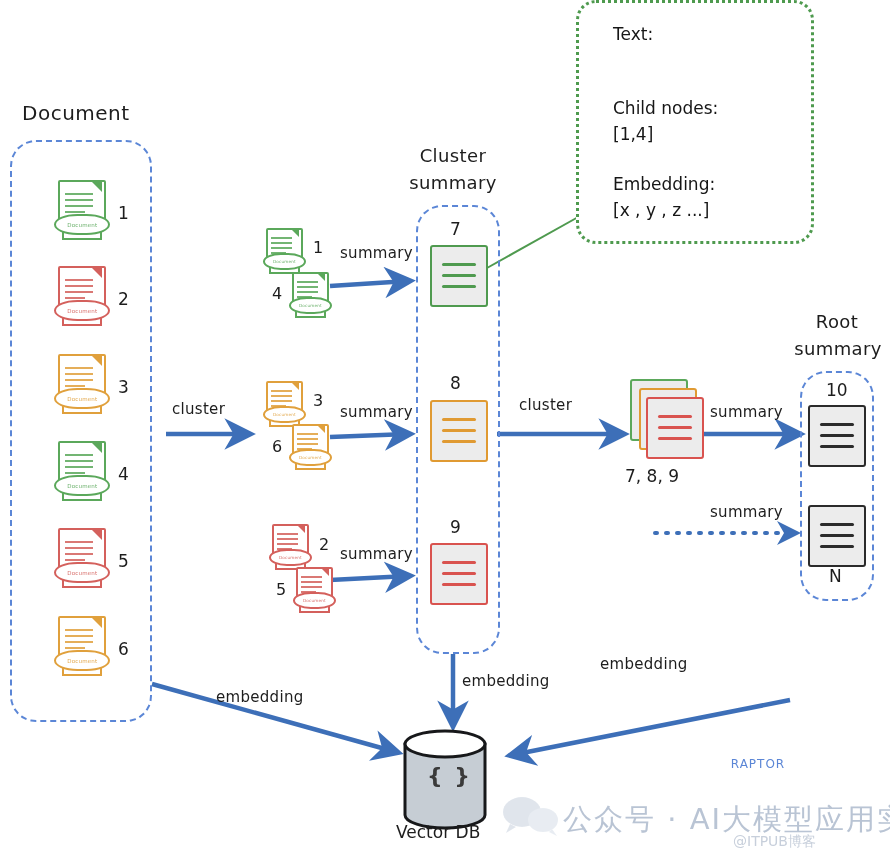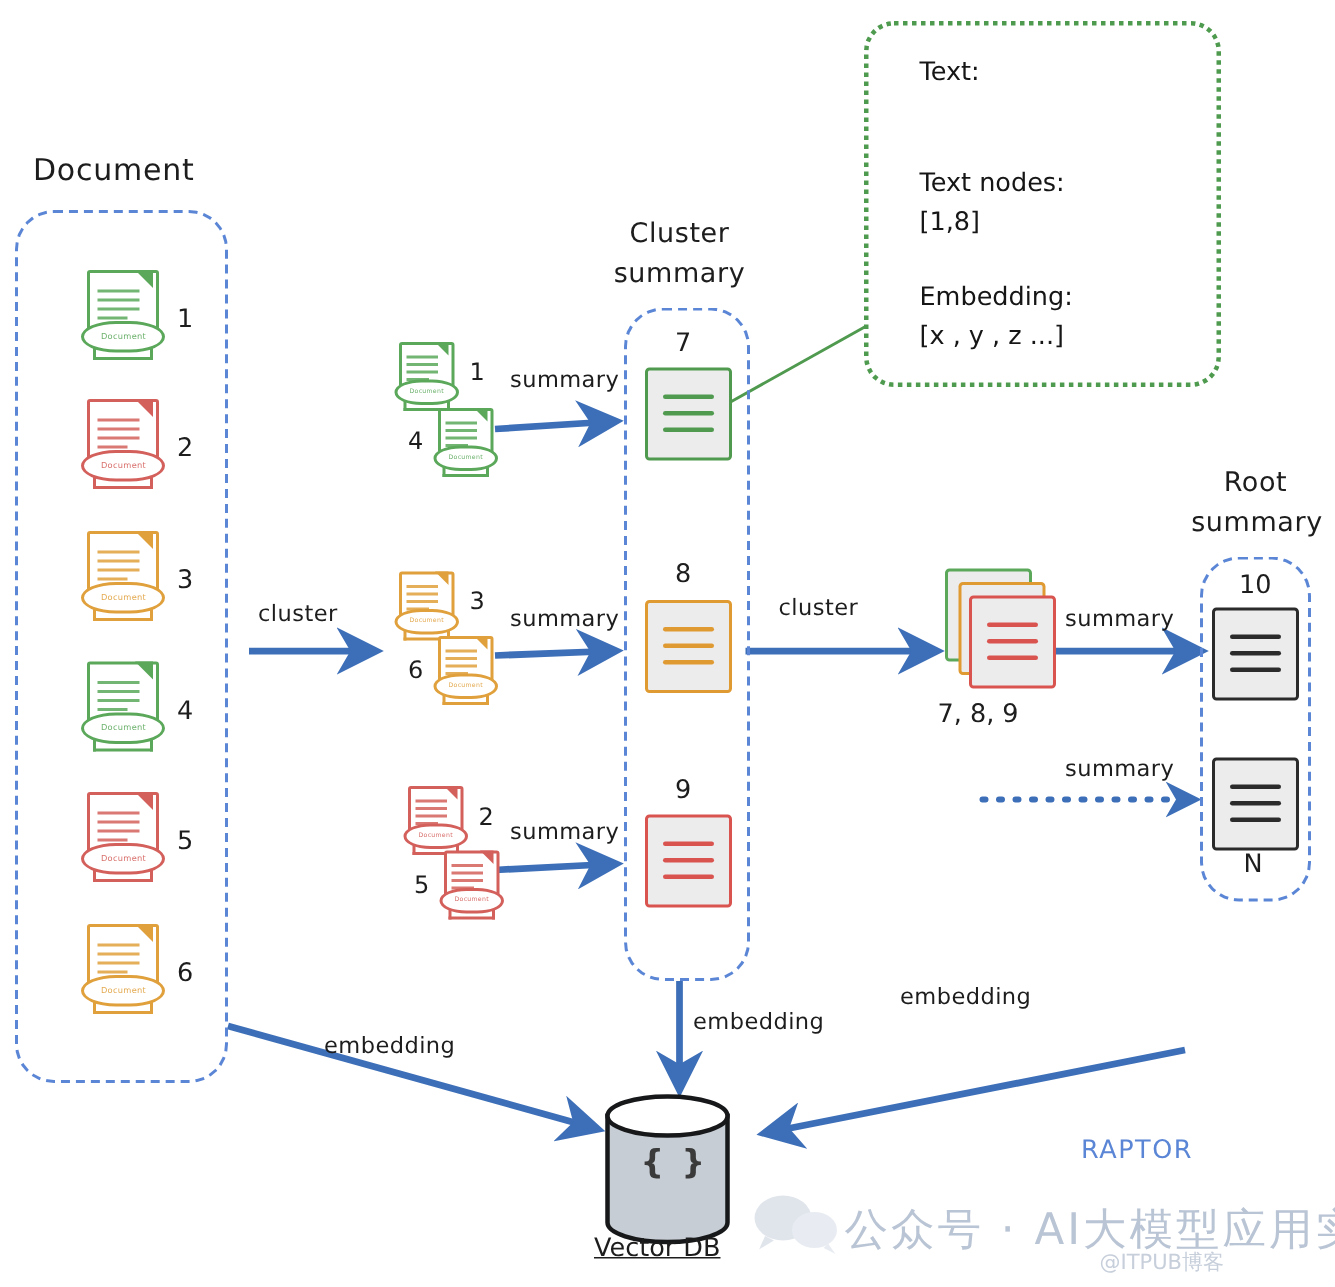--- a/index.html
+++ b/index.html
@@ -318,32 +318,32 @@
   <div class="lbl lbl-arrow" style="left:340px;top:244px;">summary</div>
   <div class="lbl lbl-arrow" style="left:340px;top:403px;">summary</div>
   <div class="lbl lbl-arrow" style="left:340px;top:545px;">summary</div>
   <div class="lbl lbl-arrow" style="left:519px;top:396px;">cluster</div>
   <div class="lbl lbl-arrow" style="left:710px;top:403px;">summary</div>
   <div class="lbl lbl-arrow" style="left:710px;top:503px;">summary</div>
   <div class="lbl lbl-arrow" style="left:216px;top:688px;">embedding</div>
   <div class="lbl lbl-arrow" style="left:462px;top:672px;">embedding</div>
   <div class="lbl lbl-arrow" style="left:600px;top:655px;">embedding</div>
 
-  <div class="callout" style="left:576px;top:14px;width:232px;height:238px;">
+  <div class="callout" style="left:576px;top:0;width:232px;height:238px;">
     <div class="ctext" style="left:34px;top:20px;">Text:</div>
-    <div class="ctext" style="left:34px;top:94px;">Text nodes:</div>
-    <div class="ctext" style="left:34px;top:120px;">[1,8]</div>
+    <div class="ctext" style="left:34px;top:94px;">Child nodes:</div>
+    <div class="ctext" style="left:34px;top:120px;">[1,4]</div>
     <div class="ctext" style="left:34px;top:170px;">Embedding:</div>
     <div class="ctext" style="left:34px;top:196px;">[x , y , z ...]</div>
   </div>
 
   <div class="lbl" style="left:427px;top:763px;font-size:22px;font-weight:bold;color:#3a3a3a;letter-spacing:2px;">{ }</div>
-  <div class="lbl" style="left:396px;top:822px;font-size:17px;color:#1d1d1d;text-decoration:underline;">Vector DB</div>
-
-  <div class="raptor" style="left:660px;top:757px;width:196px;font-size:17px;letter-spacing:1px;">RAPTOR</div>
+  <div class="lbl" style="left:396px;top:822px;font-size:17px;color:#1d1d1d;">Vector DB</div>
+
+  <div class="raptor" style="left:660px;top:757px;width:196px;font-size:12px;letter-spacing:1px;">RAPTOR</div>
 
   <svg width="890" height="858" style="pointer-events:none;">
     <g opacity="0.5">
       <ellipse cx="522" cy="812" rx="19" ry="15" fill="#c3cddb"></ellipse>
       <path d="M510 824 L506 833 L516 827 Z" fill="#c3cddb"></path>
       <ellipse cx="543" cy="820" rx="15" ry="12" fill="#d2dbe6"></ellipse>
       <path d="M552 829 L557 836 L549 832 Z" fill="#d2dbe6"></path>
     </g>
   </svg>
   <div class="wm" style="left:563px;top:800px;font-size:29px;letter-spacing:2px;">公众号 · AI大模型应用实践</div>

